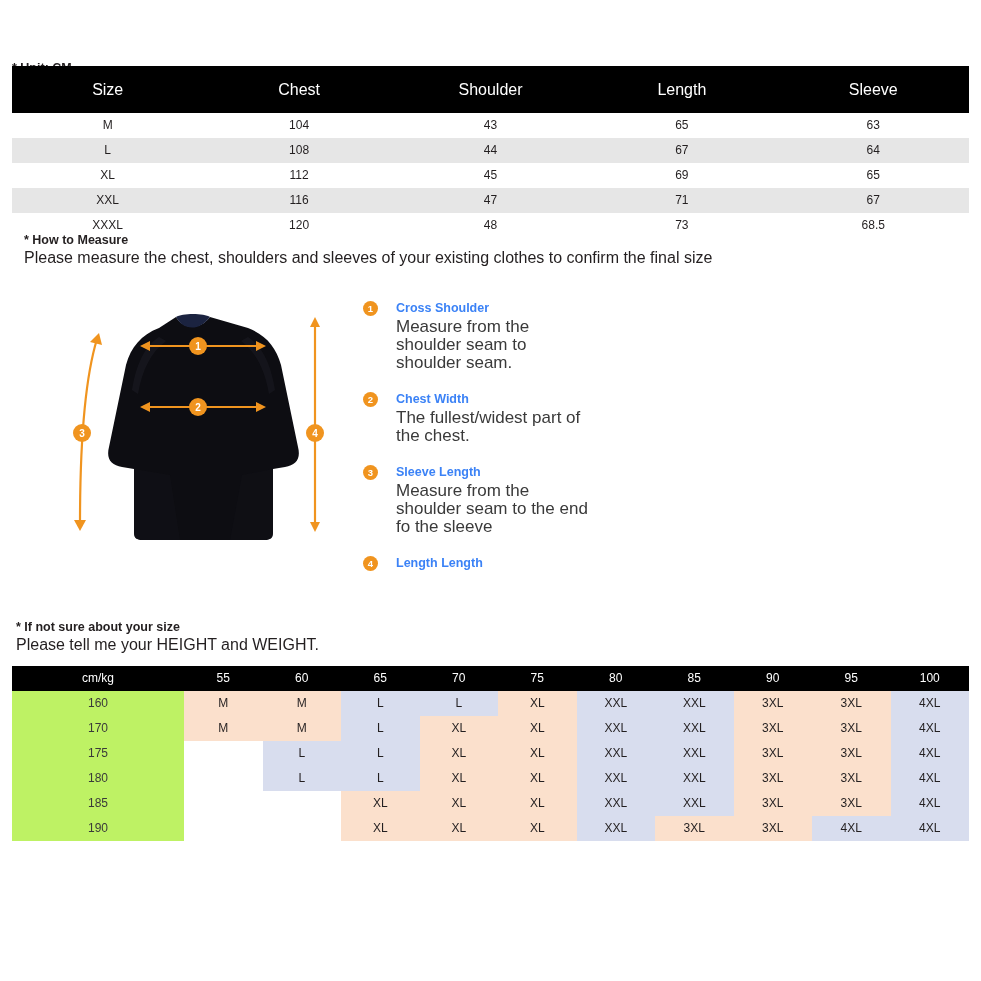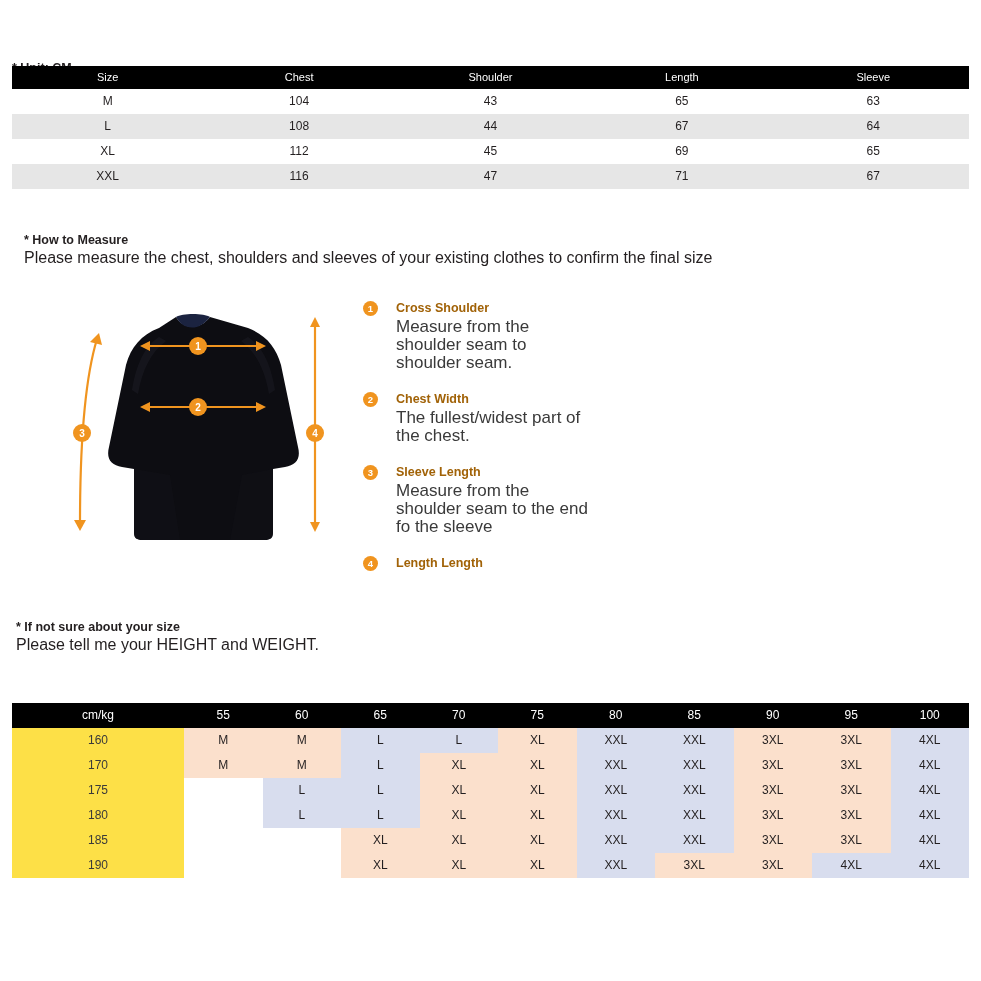--- a/index.html
+++ b/index.html
@@ -24,23 +24,23 @@
     line-height: 17px; white-space: pre;
   }
 
   
   .size-table {
     width: 957px; margin-left: 12px;
     border-collapse: collapse; table-layout: fixed;
   }
   .size-table th {
     background: #000000; color: #ffffff;
-    font-size: 11px; font-weight: normal;
+    font-size: 16px; font-weight: normal;
     height: 14px; line-height: 23px; text-align: center;
-    padding: 0;
+    padding: 12px;
   }
   .size-table td {
     font-size: 12px; color: #231f20;
     height: 25px; line-height: 25px; text-align: center;
     padding: 0; border: 0;
   }
   .size-table tr.odd td { background: #ffffff; }
   .size-table tr.even td { background: #e6e6e6; }
 
   
@@ -58,21 +58,21 @@
   .legend-item { position: relative; padding-left: 33px; margin-bottom: 19px; }
   .legend-item:last-child { margin-bottom: 0; }
   .badge {
     position: absolute; left: 0; top: 1px;
     width: 15px; height: 15px; border-radius: 50%;
     background: #f0941f; color: #ffffff;
     font-size: 9.5px; font-weight: bold;
     line-height: 15px; text-align: center;
   }
   .legend-title {
-    font-size: 12.5px; font-weight: bold; color: #a16207;
+    font-size: 12.5px; font-weight: bold; color: #3b82f6;
     line-height: 17px; margin-bottom: 1px;
   }
   .legend-desc {
     font-size: 17px; color: #3a3a3a; line-height: 18px;
     width: 200px;
   }
 
   
   .matrix {
     width: 957px; margin-left: 12px;
@@ -81,21 +81,21 @@
   .matrix th {
     background: #000000; color: #ffffff;
     font-size: 12px; font-weight: normal;
     height: 25px; line-height: 25px; text-align: center; padding: 0;
   }
   .matrix td {
     font-size: 12px; color: #231f20;
     height: 25px; line-height: 25px; text-align: center;
     padding: 0; border: 0;
   }
-  .matrix td.rowlabel { background: #fde047; color: #3a3a3a; }
+  .matrix td.rowlabel { background: #bef264; color: #3a3a3a; }
   .matrix td.c-peach { background: #fbe0cc; }
   .matrix td.c-blue  { background: #d8ddee; }
   .matrix td.c-none  { background: #ffffff; }
   .col-label { width: 172px; }
   .col-v { width: 78.5px; }
 </style>
 </head>
 <body>
 
 <div class="page">
@@ -136,20 +136,27 @@
             <td>45</td>
             <td>69</td>
             <td>65</td>
           </tr>
           <tr class="even">
             <td>XXL</td>
             <td>116</td>
             <td>47</td>
             <td>71</td>
             <td>67</td>
+          </tr>
+          <tr class="odd">
+            <td>XXXL</td>
+            <td>120</td>
+            <td>48</td>
+            <td>73</td>
+            <td>68.5</td>
           </tr>
         </tbody>
     </table>
   </div>
 
   <div class="note-block" style="position:absolute; left:12px; top:232px;">
     <div class="note-title">* How to Measure</div>
     <div class="note-body">Please measure the chest, shoulders and sleeves of your existing clothes to confirm the final size</div>
   </div>
 
@@ -239,21 +246,21 @@
           <div class="legend-title">Length Length</div>
         </div>
       </div>
   </div>
 
   <div class="note-block" style="position:absolute; left:4px; top:619px;">
     <div class="note-title">* If not sure about your size</div>
     <div class="note-body">Please tell me your HEIGHT and WEIGHT.</div>
   </div>
 
-  <div style="position:absolute; left:0; top:703px;">
+  <div style="position:absolute; left:0; top:666px;">
     <table class="matrix">
       <thead>
         <tr id="matrix-head-row">
             <th class="col-label">cm/kg</th>
             <th class="col-v">55</th>
             <th class="col-v">60</th>
             <th class="col-v">65</th>
             <th class="col-v">70</th>
             <th class="col-v">75</th>
             <th class="col-v">80</th>

